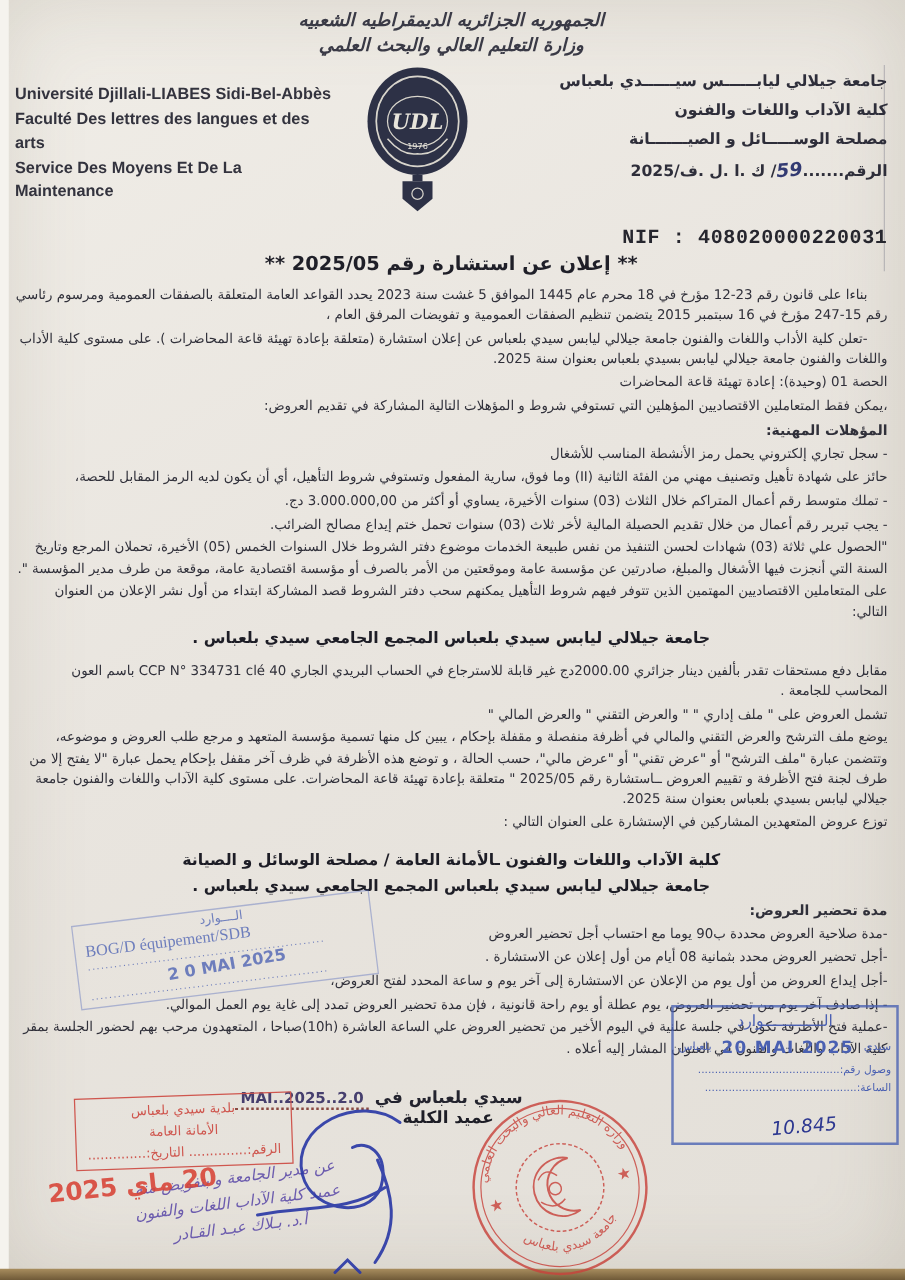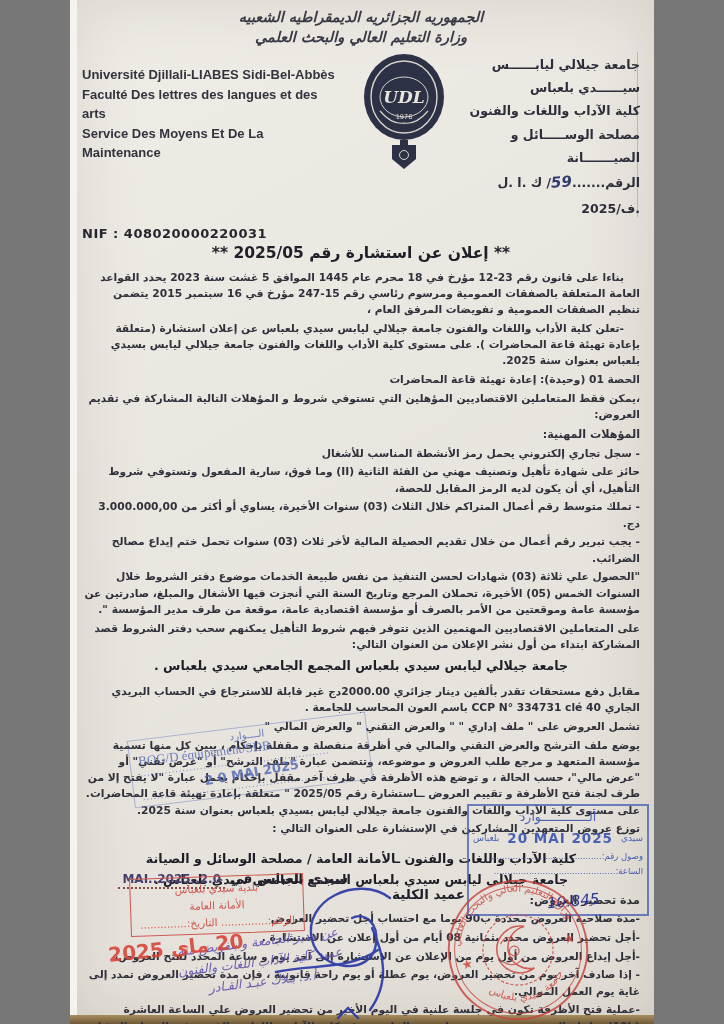--- a/index.html
+++ b/index.html
@@ -1,17 +1,17 @@
 <!DOCTYPE html>
 <html lang="ar"><head>
 <meta charset="utf-8">
 <style>
   html,body{margin:0;padding:0;background:#777;}
   .paper{
-    position:relative;width:584px;height:1024px;margin:0 auto;
+    position:relative;width:724px;height:1024px;margin:0 auto;
     background:linear-gradient(150deg,#f0ede7 0%,#e9e5df 45%,#e3dfd8 100%);
     box-shadow:inset 0 0 70px rgba(120,108,85,.20);
     overflow:hidden;
     font-family:"DejaVu Sans",sans-serif;
     color:#2f2f38;
   }
   .edge-left{position:absolute;left:0;top:0;width:7px;height:100%;background:#f5f3ee;}
   .edge-bottom{position:absolute;left:0;bottom:0;width:100%;height:9px;
     background:linear-gradient(#a88d5e,#6f5a38);}
   .fold-line{position:absolute;right:16px;top:52px;width:1px;height:165px;background:rgba(110,110,125,.35);}
@@ -23,25 +23,25 @@
   .letterhead{display:flex;direction:ltr;align-items:flex-start;margin-top:4px;}
   .fr-block{direction:ltr;text-align:left;font-family:"Liberation Sans","DejaVu Sans",sans-serif;
     font-size:13px;font-weight:700;color:#33333e;line-height:1.5;padding-top:14px;width:262px;}
   .logo-block{width:120px;text-align:center;margin-top:-2px;}
   .ar-block{flex:1;direction:rtl;text-align:right;font-size:12.5px;font-weight:700;
     color:#2e2e3a;line-height:1.85;padding-top:2px;}
   .ref-line{font-weight:700;}
   .hand{font-family:"DejaVu Sans",sans-serif;font-style:italic;color:#323a72;display:inline-block;transform:rotate(-4deg);}
   .ref-num{font-size:15px;}
 
-  .nif{direction:ltr;text-align:left;font-weight:bold;font-size:13px;color:#26262e;margin-top:6px;letter-spacing:.5px;}
+  .nif{direction:ltr;text-align:right;font-weight:bold;font-size:16px;color:#26262e;margin-top:6px;letter-spacing:.5px;font-family:Liberation Mono, monospace;}
   .doc-title{text-align:center;font-weight:bold;font-size:15.5px;color:#1f1f28;margin:3px 0 8px;}
 
   .body-text{font-size:10.7px;line-height:1.52;color:#30303a;}
-  .body-text p{margin:0 0 2.5px;font-weight:bold;}
+  .body-text p{margin:0 0 2.5px;}
   p.indent{text-indent:16px;}
   .bh{font-weight:bold;font-size:11.2px;margin-top:2px;}
   .addr{text-align:center;font-weight:bold;font-size:12.6px;color:#1d1d26;margin:2px 0;}
   .gap{height:7px;}
 
   
   .equip-stamp{position:absolute;top:726px;left:60px;width:222px;z-index:2;
     transform:rotate(-7deg);border:1.5px solid rgba(95,115,190,.45);
     color:rgba(82,102,180,.82);padding:2px 8px 4px;font-size:12px;direction:ltr;}
   .equip-stamp .ar-small{direction:rtl;text-align:center;font-size:10px;letter-spacing:2px;}

